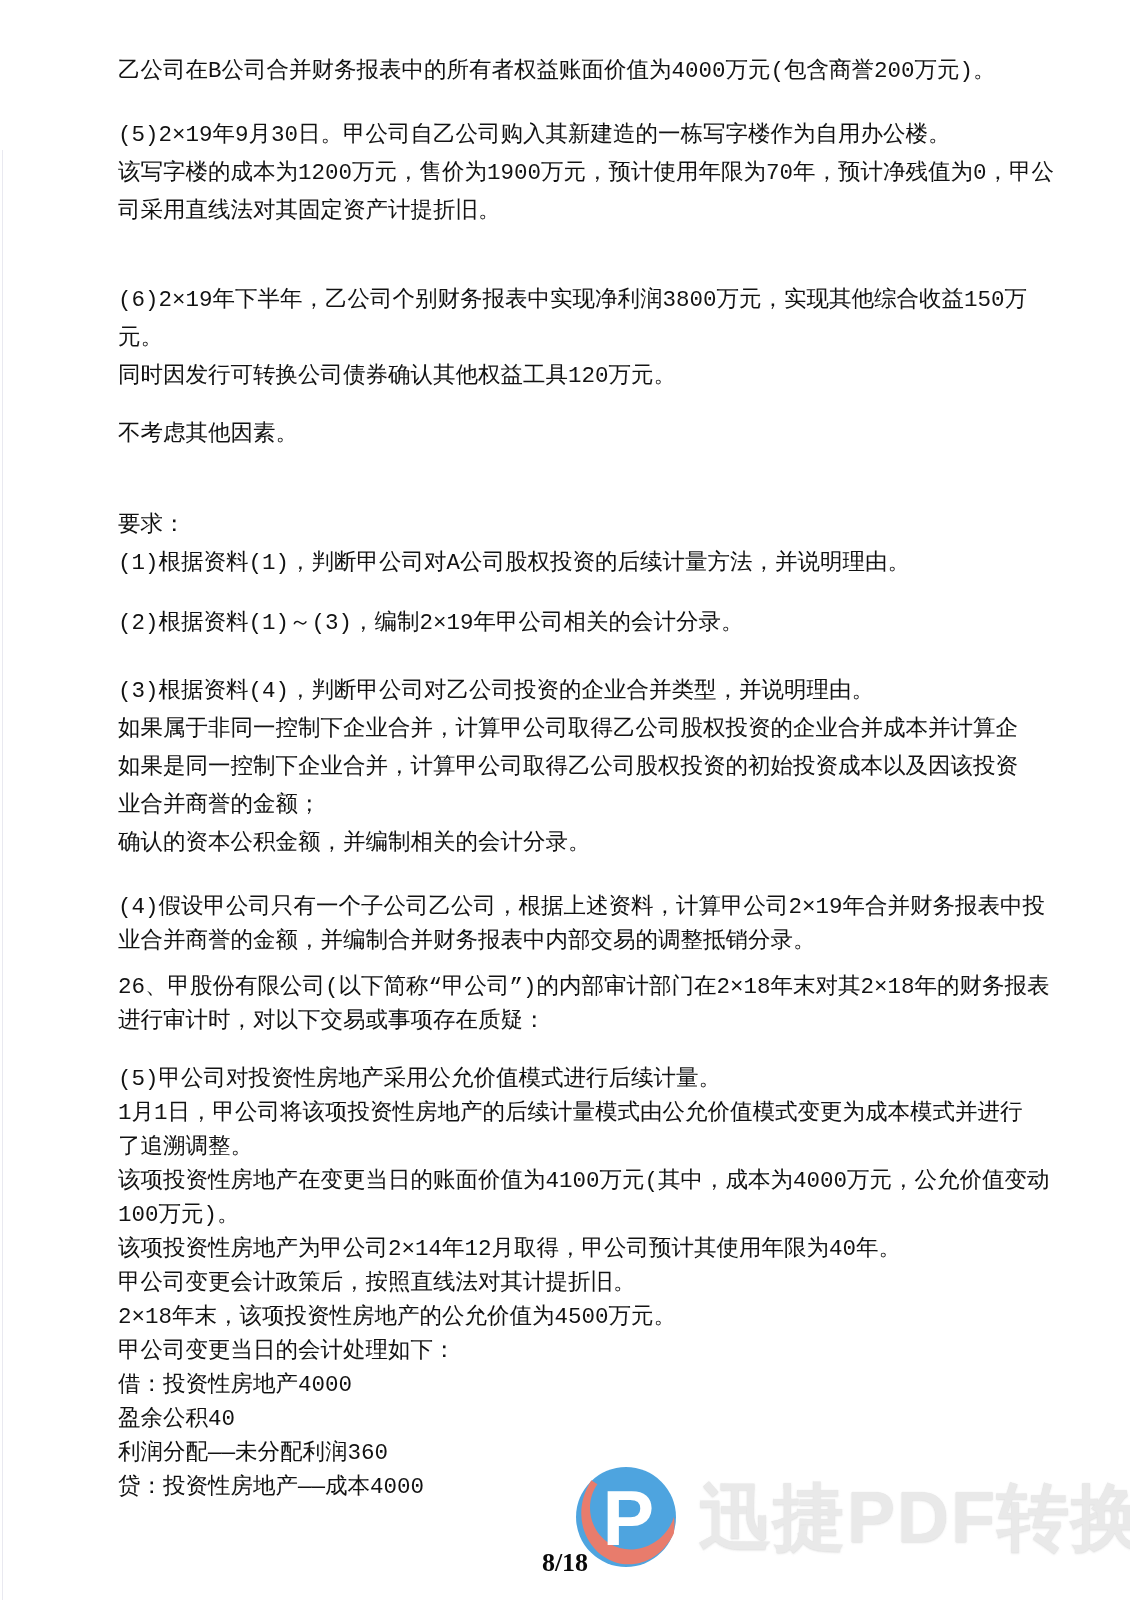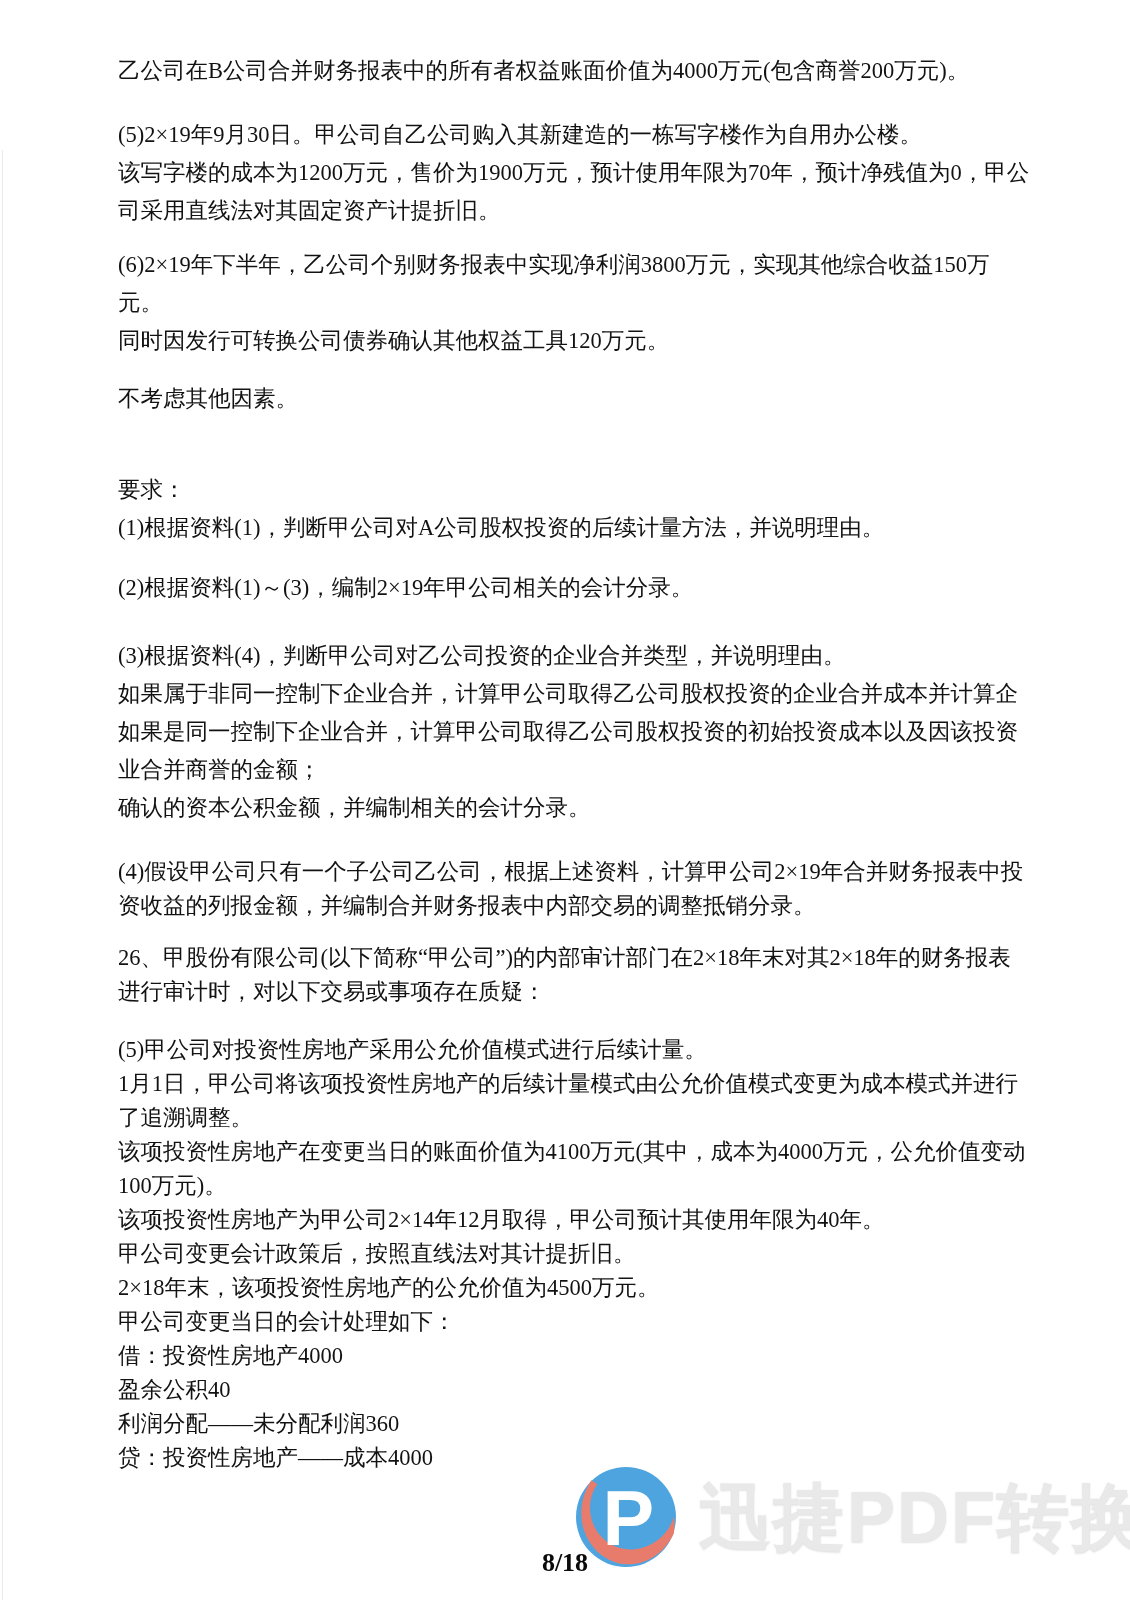--- a/index.html
+++ b/index.html
@@ -13,21 +13,21 @@
   }
   .page-edge{
     position:absolute;left:2px;top:150px;bottom:0;width:1px;
     background:#e9e9f0;
   }
   .doc{
     position:absolute;left:118px;top:52px;width:900px;
     font-size:22.5px;
     color:#121212;
   }
-  .blk{margin:0;}
+  .blk{margin:0;font-family:Liberation Mono, monospace;}
   .lh38 .line{line-height:38px;}
   .lh34 .line{line-height:34px;}
   .line{white-space:nowrap;}
   .footer{
     position:absolute;left:0;top:1548px;width:1130px;
     text-align:center;
     font-size:26px;line-height:30px;
     color:#0a0a0a;
     z-index:3;
     font-weight:bold;
@@ -61,21 +61,21 @@
     <div class="blk lh38" style="margin-top:0">
       <div class="line">乙公司在B公司合并财务报表中的所有者权益账面价值为4000万元(包含商誉200万元)。</div>
     </div>
 
     <div class="blk lh38" style="margin-top:26px">
       <div class="line">(5)2×19年9月30日。甲公司自乙公司购入其新建造的一栋写字楼作为自用办公楼。</div>
       <div class="line">该写字楼的成本为1200万元，售价为1900万元，预计使用年限为70年，预计净残值为0，甲公</div>
       <div class="line">司采用直线法对其固定资产计提折旧。</div>
     </div>
 
-    <div class="blk lh38" style="margin-top:16px">
+    <div class="blk lh38" style="margin-top:51px">
       <div class="line">(6)2×19年下半年，乙公司个别财务报表中实现净利润3800万元，实现其他综合收益150万</div>
       <div class="line">元。</div>
       <div class="line">同时因发行可转换公司债券确认其他权益工具120万元。</div>
     </div>
 
     <div class="blk lh38" style="margin-top:20px">
       <div class="line">不考虑其他因素。</div>
     </div>
 
     <div class="blk lh38" style="margin-top:53px">
@@ -90,24 +90,24 @@
     <div class="blk lh38" style="margin-top:30px">
       <div class="line">(3)根据资料(4)，判断甲公司对乙公司投资的企业合并类型，并说明理由。</div>
       <div class="line">如果属于非同一控制下企业合并，计算甲公司取得乙公司股权投资的企业合并成本并计算企</div>
       <div class="line">如果是同一控制下企业合并，计算甲公司取得乙公司股权投资的初始投资成本以及因该投资</div>
       <div class="line">业合并商誉的金额；</div>
       <div class="line">确认的资本公积金额，并编制相关的会计分录。</div>
     </div>
 
     <div class="blk lh34" style="margin-top:28px">
       <div class="line">(4)假设甲公司只有一个子公司乙公司，根据上述资料，计算甲公司2×19年合并财务报表中投</div>
-      <div class="line">资收益的列报金额，并编制合并财务报表中内部交易的调整抵销分录。</div>
+      <div class="line">业合并商誉的金额，并编制合并财务报表中内部交易的调整抵销分录。</div>
     </div>
 
-    <div class="blk lh34" style="margin-top:18px">
+    <div class="blk lh34" style="margin-top:12px">
       <div class="line">26、甲股份有限公司(以下简称“甲公司”)的内部审计部门在2×18年末对其2×18年的财务报表</div>
       <div class="line">进行审计时，对以下交易或事项存在质疑：</div>
     </div>
 
     <div class="blk lh34" style="margin-top:24px">
       <div class="line">(5)甲公司对投资性房地产采用公允价值模式进行后续计量。</div>
       <div class="line">1月1日，甲公司将该项投资性房地产的后续计量模式由公允价值模式变更为成本模式并进行</div>
       <div class="line">了追溯调整。</div>
       <div class="line">该项投资性房地产在变更当日的账面价值为4100万元(其中，成本为4000万元，公允价值变动</div>
       <div class="line">100万元)。</div>

